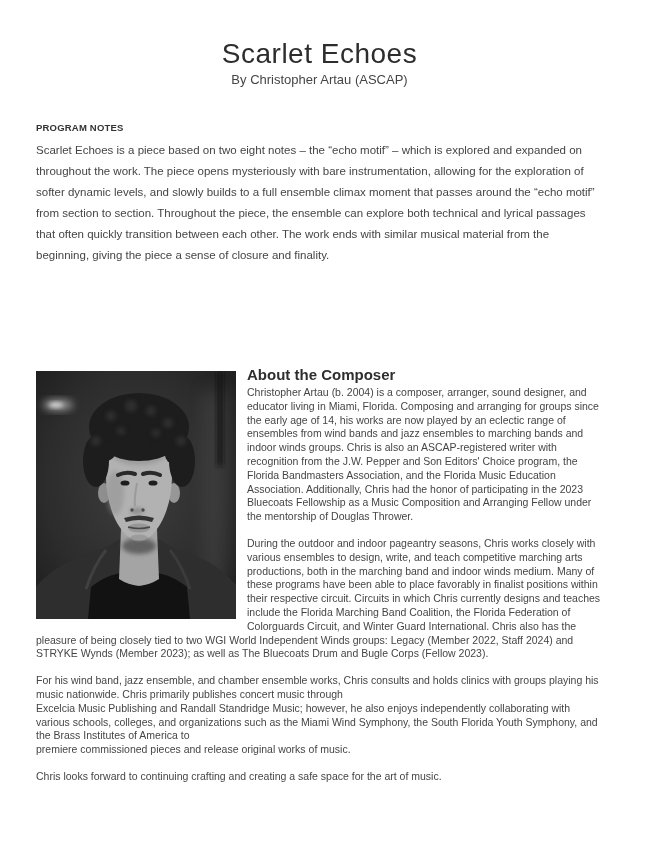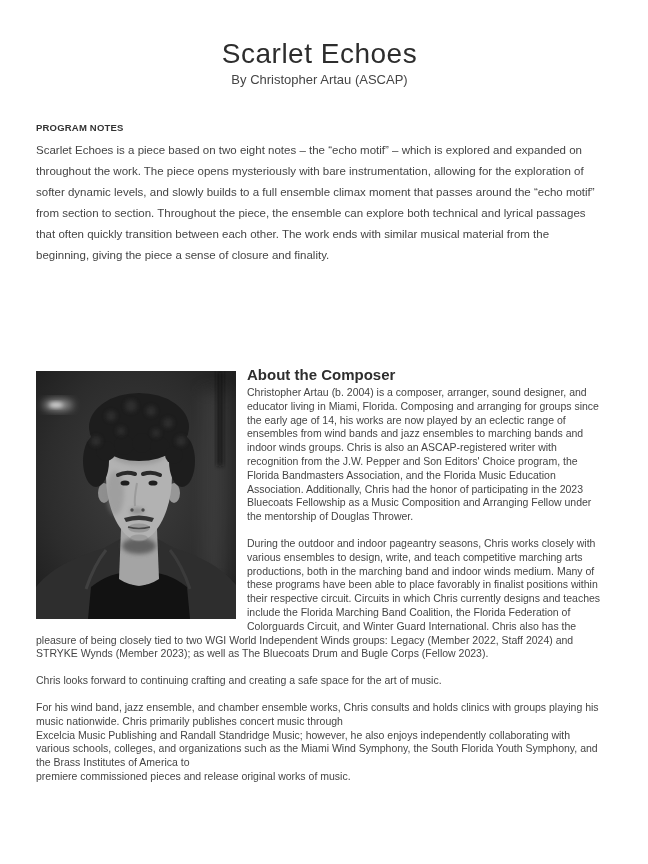--- a/index.html
+++ b/index.html
@@ -138,19 +138,19 @@
         <path d="M88,147 Q103,142 118,147 L116,151 Q103,147 90,151 Z" fill="#333333"></path>
         <ellipse cx="103" cy="157" rx="11" ry="4.5" fill="#979797"></ellipse>
         <path d="M92,156 Q103,159 114,156" stroke="#474747" stroke-width="1.5" fill="none"></path>
         <ellipse cx="103" cy="167" rx="9" ry="3.5" fill="#8d8d8d" opacity="0.6"></ellipse>
       </svg>
     </div>
 
     <div class="c-heading">About the Composer</div>
     <p class="c-para">Christopher Artau (b. 2004) is a composer, arranger, sound designer, and educator living in Miami, Florida. Composing and arranging for groups since the early age of 14, his works are now played by an eclectic range of ensembles from wind bands and jazz ensembles to marching bands and indoor winds groups. Chris is also an ASCAP-registered writer with recognition from the J.W. Pepper and Son Editors' Choice program, the Florida Bandmasters Association, and the Florida Music Education Association. Additionally, Chris had the honor of participating in the 2023 Bluecoats Fellowship as a Music Composition and Arranging Fellow under the mentorship of Douglas Thrower.</p>
     <p class="c-para">During the outdoor and indoor pageantry seasons, Chris works closely with various ensembles to design, write, and teach competitive marching arts productions, both in the marching band and indoor winds medium. Many of these programs have been able to place favorably in finalist positions within their respective circuit. Circuits in which Chris currently designs and teaches include the Florida Marching Band Coalition, the Florida Federation of Colorguards Circuit, and Winter Guard International. Chris also has the pleasure of being closely tied to two WGI World Independent Winds groups: Legacy (Member 2022, Staff 2024) and STRYKE Wynds (Member 2023); as well as The Bluecoats Drum and Bugle Corps (Fellow 2023).</p>
-    <p class="c-para">Chris looks forward to continuing crafting and creating a safe space for the art of music.</p>
     <p class="c-para">For his wind band, jazz ensemble, and chamber ensemble works, Chris consults and holds clinics with groups playing his music nationwide. Chris primarily publishes concert music through
 Excelcia Music Publishing and Randall Standridge Music; however, he also enjoys independently collaborating with various schools, colleges, and organizations such as the Miami Wind Symphony, the South Florida Youth Symphony, and the Brass Institutes of America to
 premiere commissioned pieces and release original works of music.</p>
+    <p class="c-para">Chris looks forward to continuing crafting and creating a safe space for the art of music.</p>
   </div>
 
 </div>
 
 </body></html>

